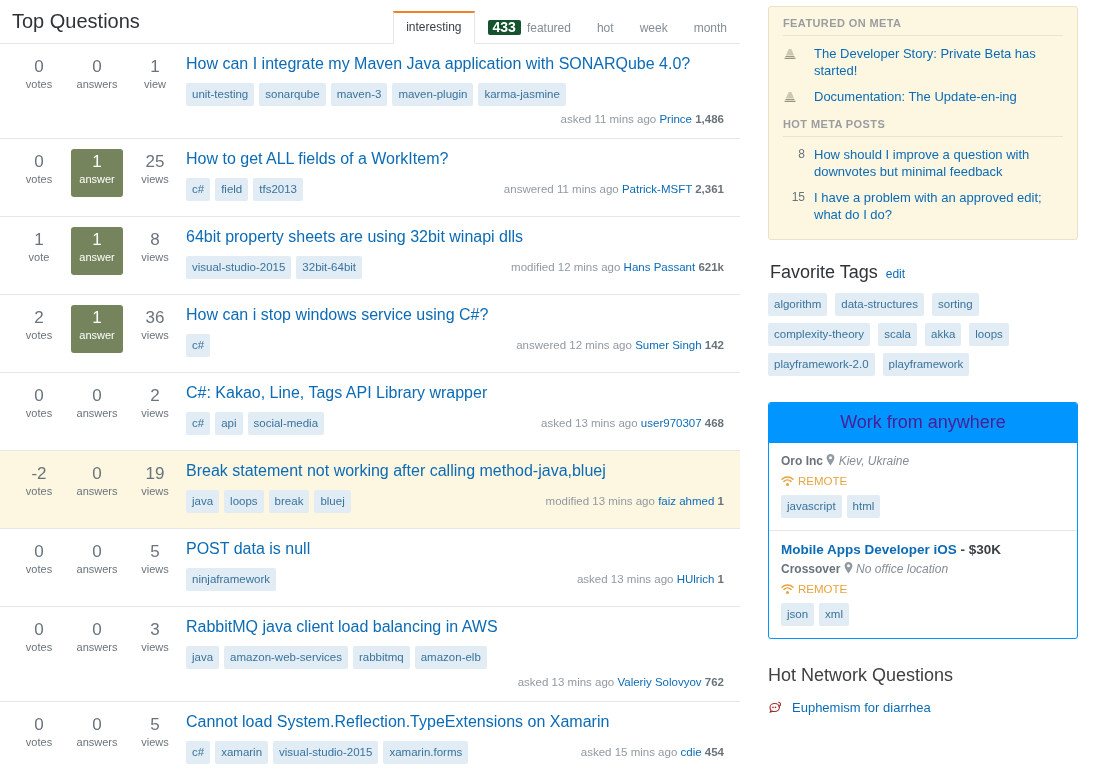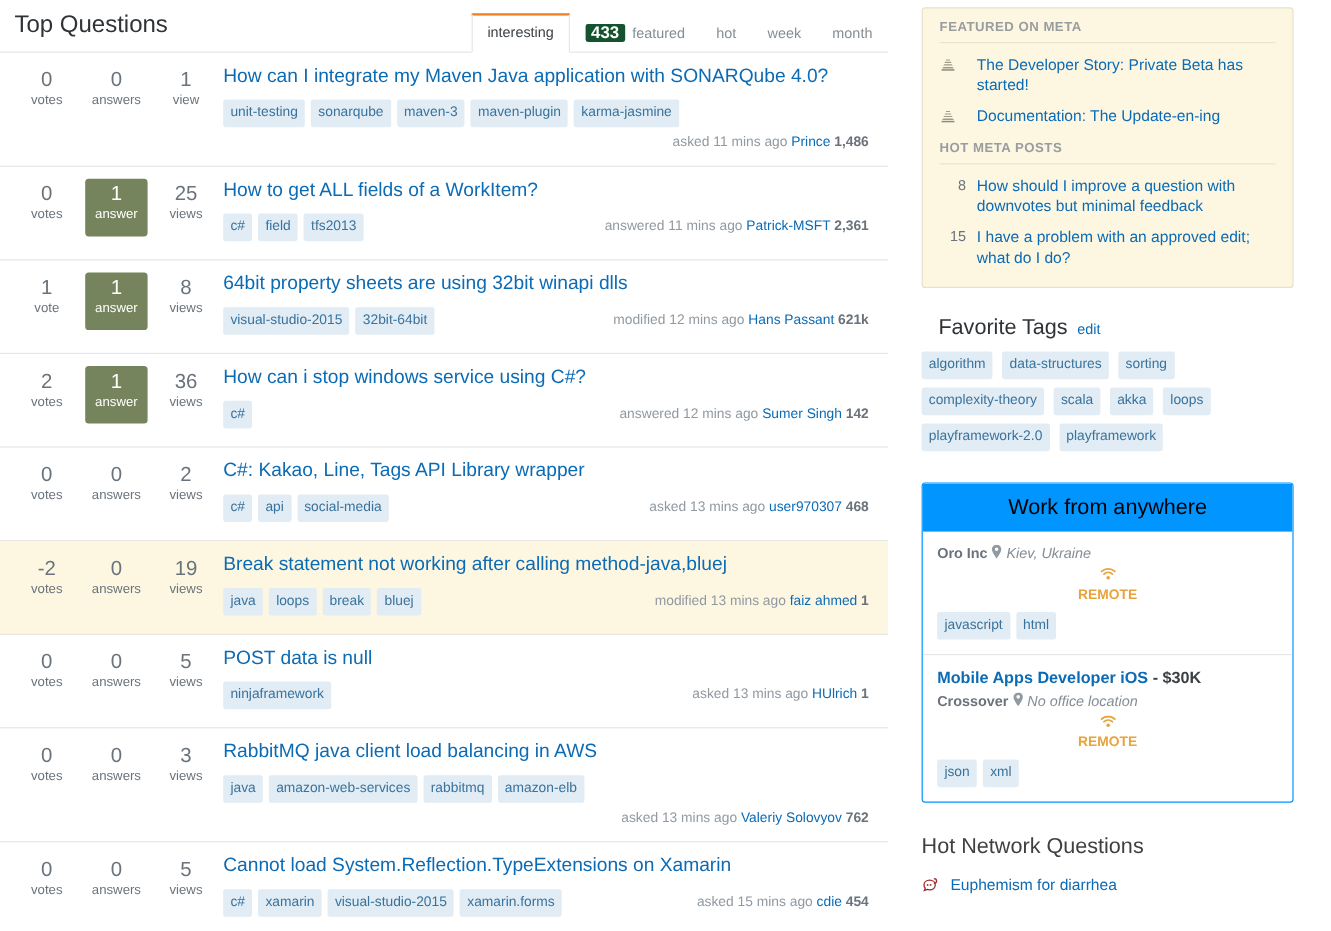--- a/index.html
+++ b/index.html
@@ -203,38 +203,38 @@
     font-size: 13px;
     line-height: 17px;
     color: #0c6bb5;
     cursor: pointer;
   }
 
   .module-title {
     font-size: 18px;
     font-weight: normal;
     color: #2f3337;
-    margin: 22px 0 10px 14px;
+    margin: 22px 0 10px 2px;
     display: flex; align-items: baseline; gap: 8px; text-align: center;
   }
   .module-title .edit-link {
     font-size: 12px; color: #0c6bb5; cursor: pointer;
   }
   .fav-tags { display: flex; flex-wrap: wrap; gap: 7px 8px; max-width: 300px; }
 
   .jobs-panel {
     border: 1px solid #0095ff;
     border-radius: 3px;
     margin-top: 26px;
     background: #fff;
     overflow: hidden;
   }
   .jobs-head {
     background: #0095ff;
-    color: #000000;
+    color: #4c1d95;
     font-size: 18px;
     text-align: center;
     padding: 9px 0 10px 0;
     font-weight: normal;
   }
   .job {
     padding: 10px 12px 12px 12px;
     border-bottom: 1px solid #e4e6e8;
   }
   .job:last-child { border-bottom: none; }
@@ -242,23 +242,23 @@
     font-size: 13.5px; font-weight: bold; color: #0c6bb5;
     line-height: 17px; cursor: pointer; margin-bottom: 3px;
   }
   .job-title .salary { color: #3b4045; font-weight: bold; }
   .job-company {
     font-size: 12px; color: #6a737c; font-weight: bold;
     line-height: 17px; margin-bottom: 3px;
   }
   .job-loc { font-weight: normal; font-style: italic; color: #848d95; }
   .job-remote {
-    font-size: 11.5px; font-weight: bold; color: #e8a33d;
+    font-size: 11.5px; font-weight: normal; color: #e8a33d;
     line-height: 16px; margin-bottom: 6px;
-    display: flex; align-items: center; gap: 4px; flex-direction: column;
+    display: flex; align-items: center; gap: 4px;
   }
   .job-tags { display: flex; gap: 5px; }
 
   .hnq-title {
     font-size: 18px; color: #404040;
     margin: 26px 0 10px 0; font-weight: normal;
     cursor: pointer;
   }
   .hnq-item {
     display: flex; align-items: flex-start; gap: 9px;

